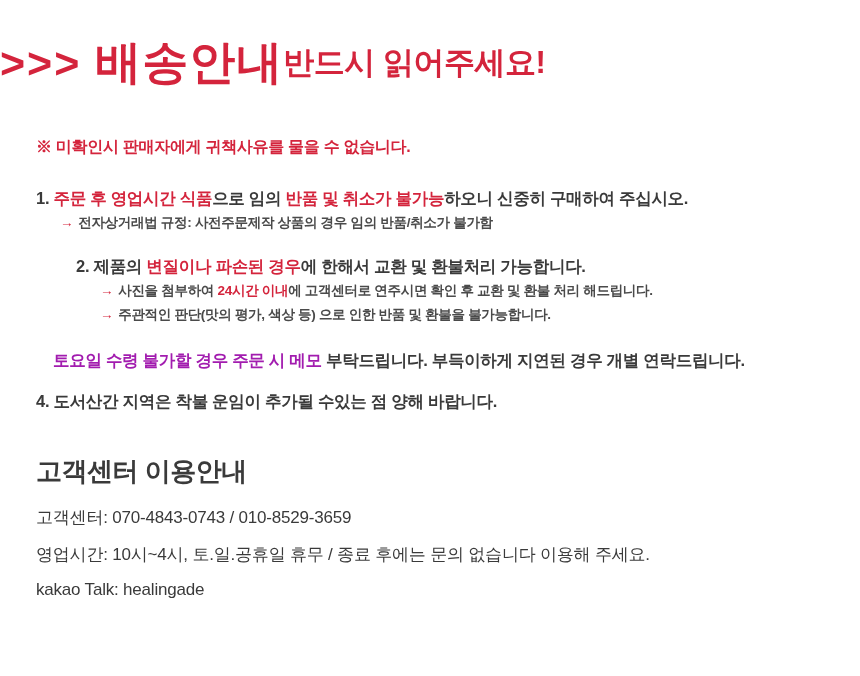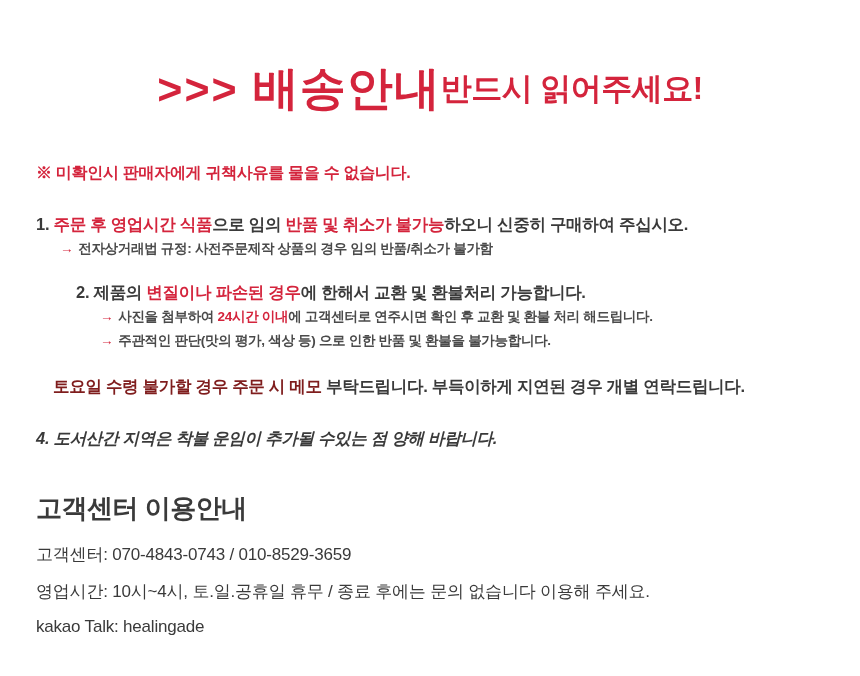--- a/index.html
+++ b/index.html
@@ -16,22 +16,22 @@
   }
   .page {
     position: relative;
     width: 860px;
     height: 676px;
     box-sizing: border-box;
   }
 
   
   .header {
-    text-align: center;
-    padding-top: 58px;
+    text-align: left;
+    padding-top: 32px;
     white-space: nowrap;
   }
   .header .arrows {
     font-size: 43px;
     font-weight: bold;
     color: #d4243c;
     letter-spacing: 2px;
     vertical-align: middle;
   }
   .header .title-main {
@@ -90,31 +90,31 @@
   }
   .sub .red {
     color: #d4243c;
   }
   .sub .arrow {
     color: #d4243c;
     margin-right: 5px;
   }
   .gap-1 { margin-top: 20px; margin-left: 40px; }
   .gap-2 { margin-top: 22px; }
-  .gap-3 { margin-top: 26px; font-style: italic; }
+  .gap-3 { margin-top: 15px; }
 
   .item-l2 {
     font-size: 16.5px;
     font-weight: bold;
     color: #3a3a3a;
     letter-spacing: -0.3px;
     line-height: 1.55;
     margin-left: 17px;
   }
-  .item-l2 .red { color: #7f1d1d; }
+  .item-l2 .red { color: #a21caf; }
 
   
   .cs {
     margin: 40px 0 0 36px;
   }
   .cs-title {
     font-size: 26px;
     font-weight: bold;
     color: #3a3a3a;
     letter-spacing: -0.5px;

